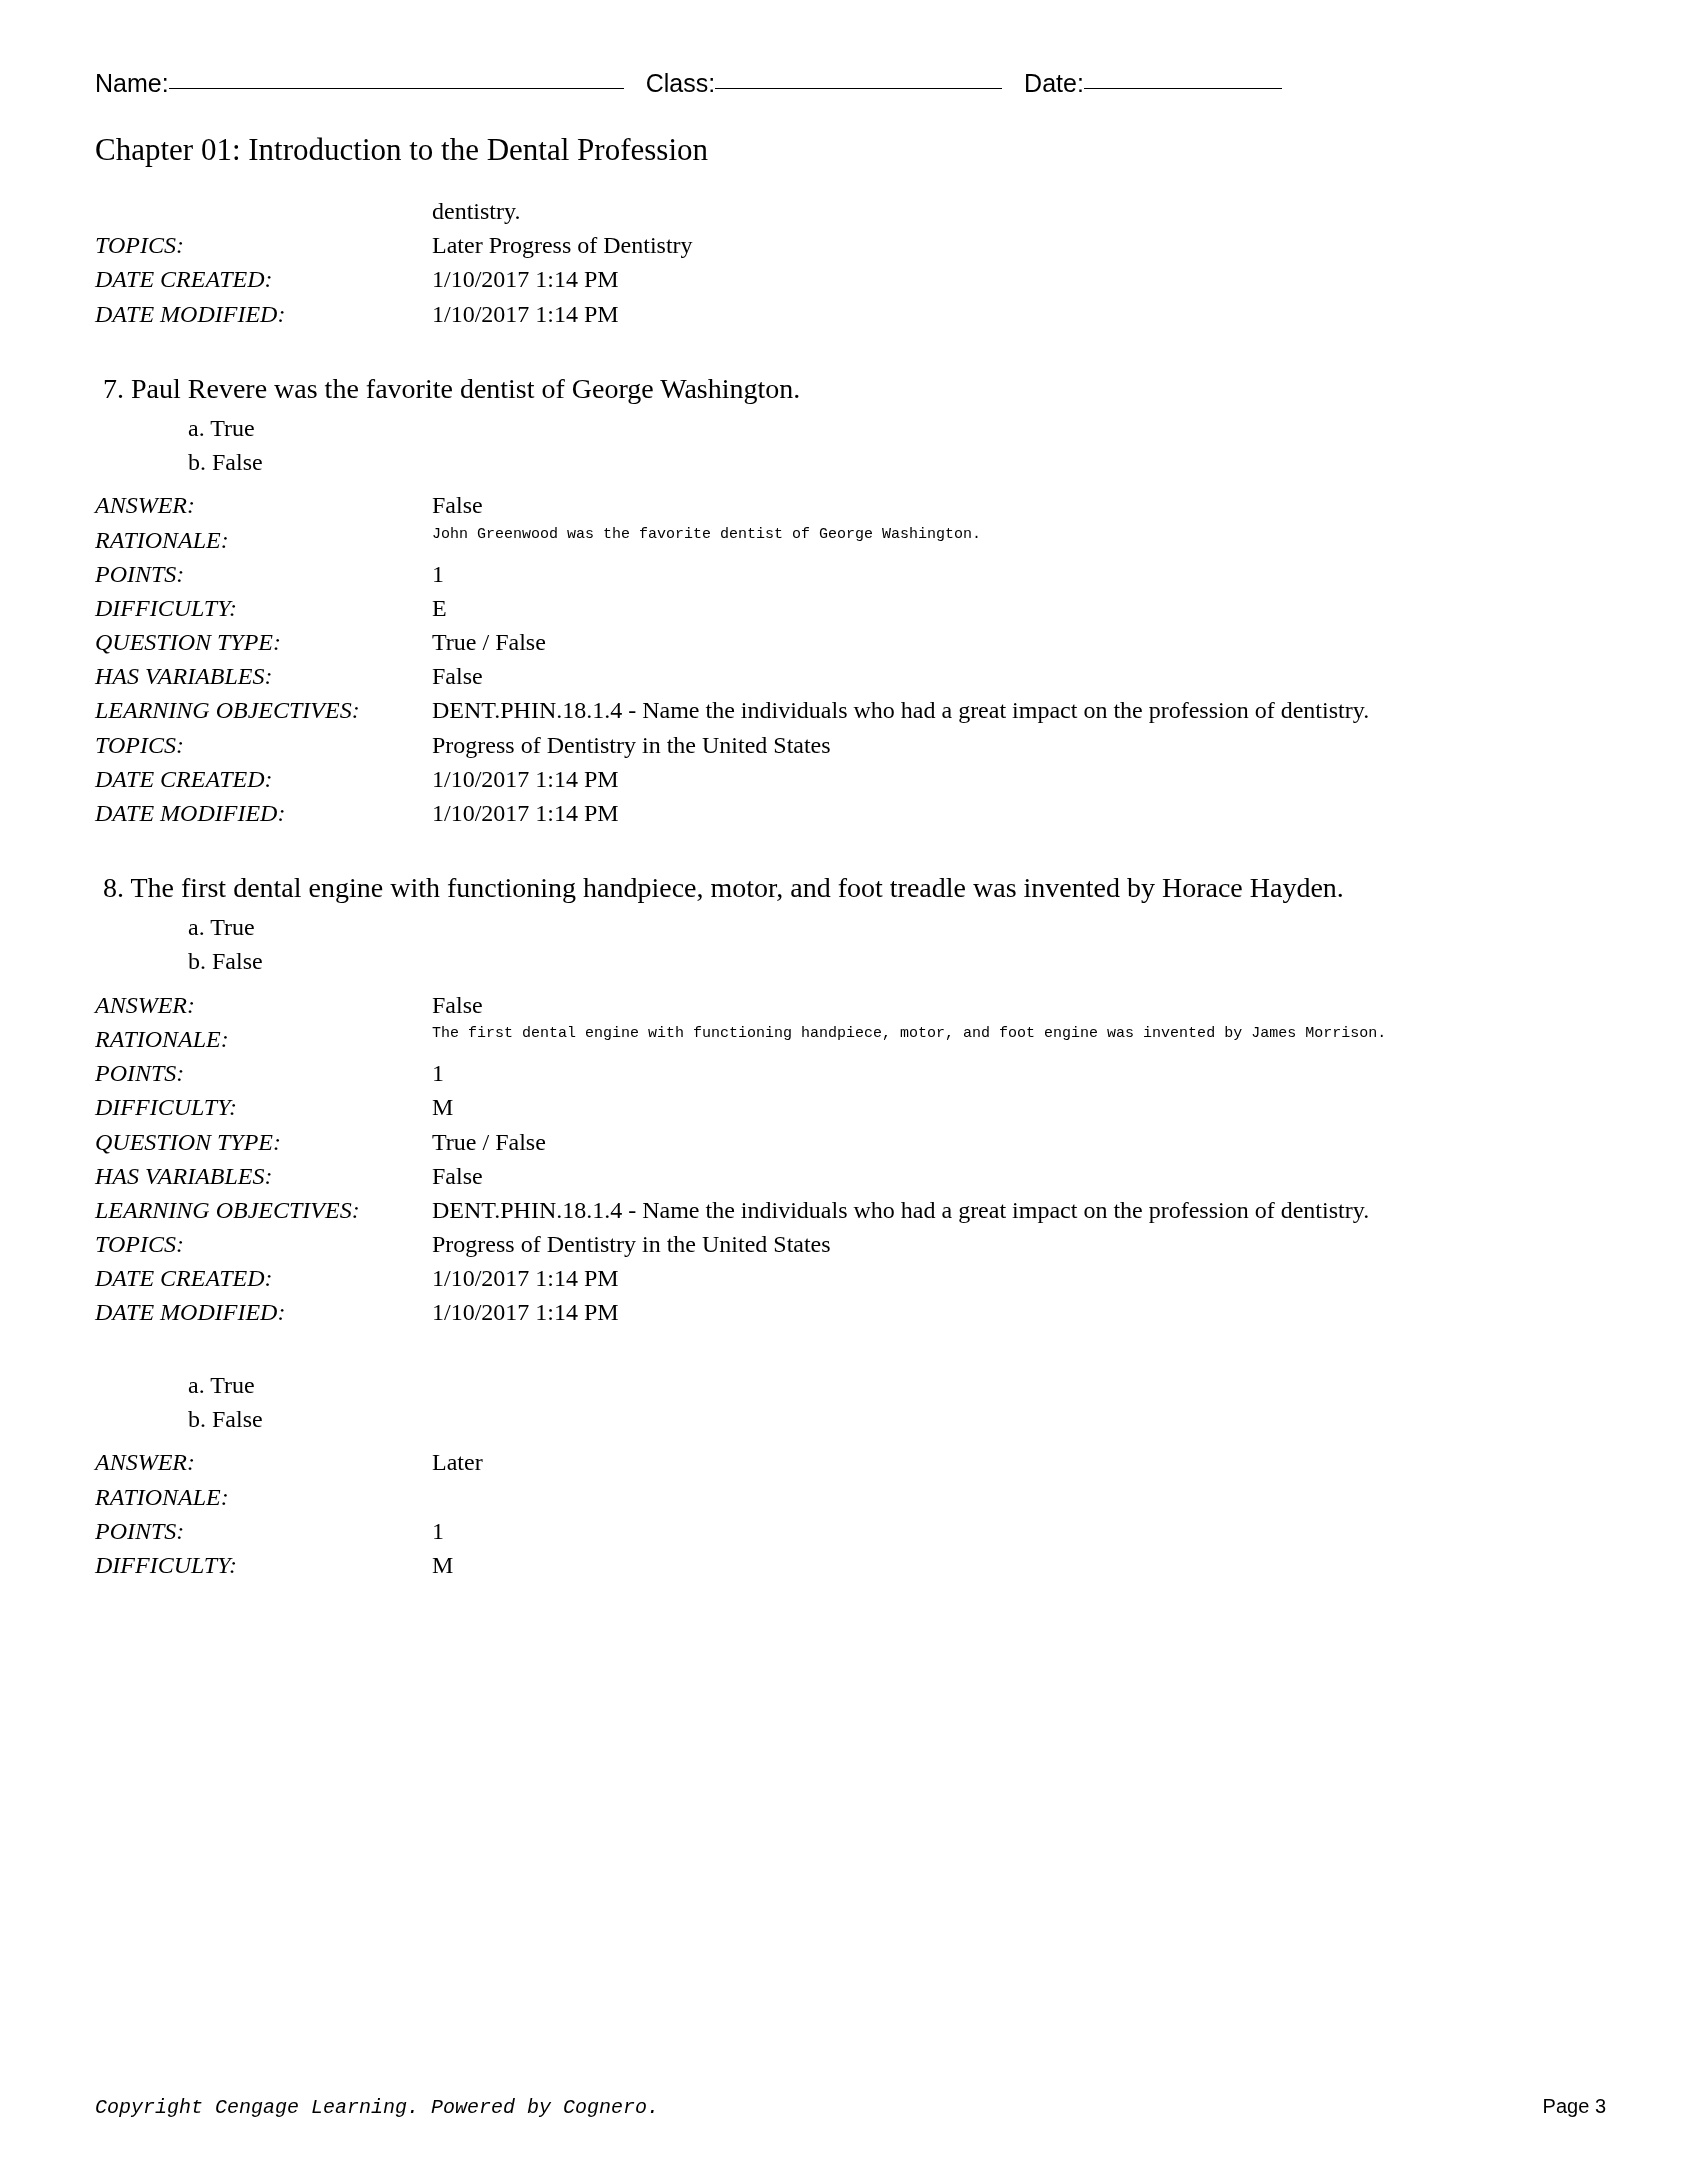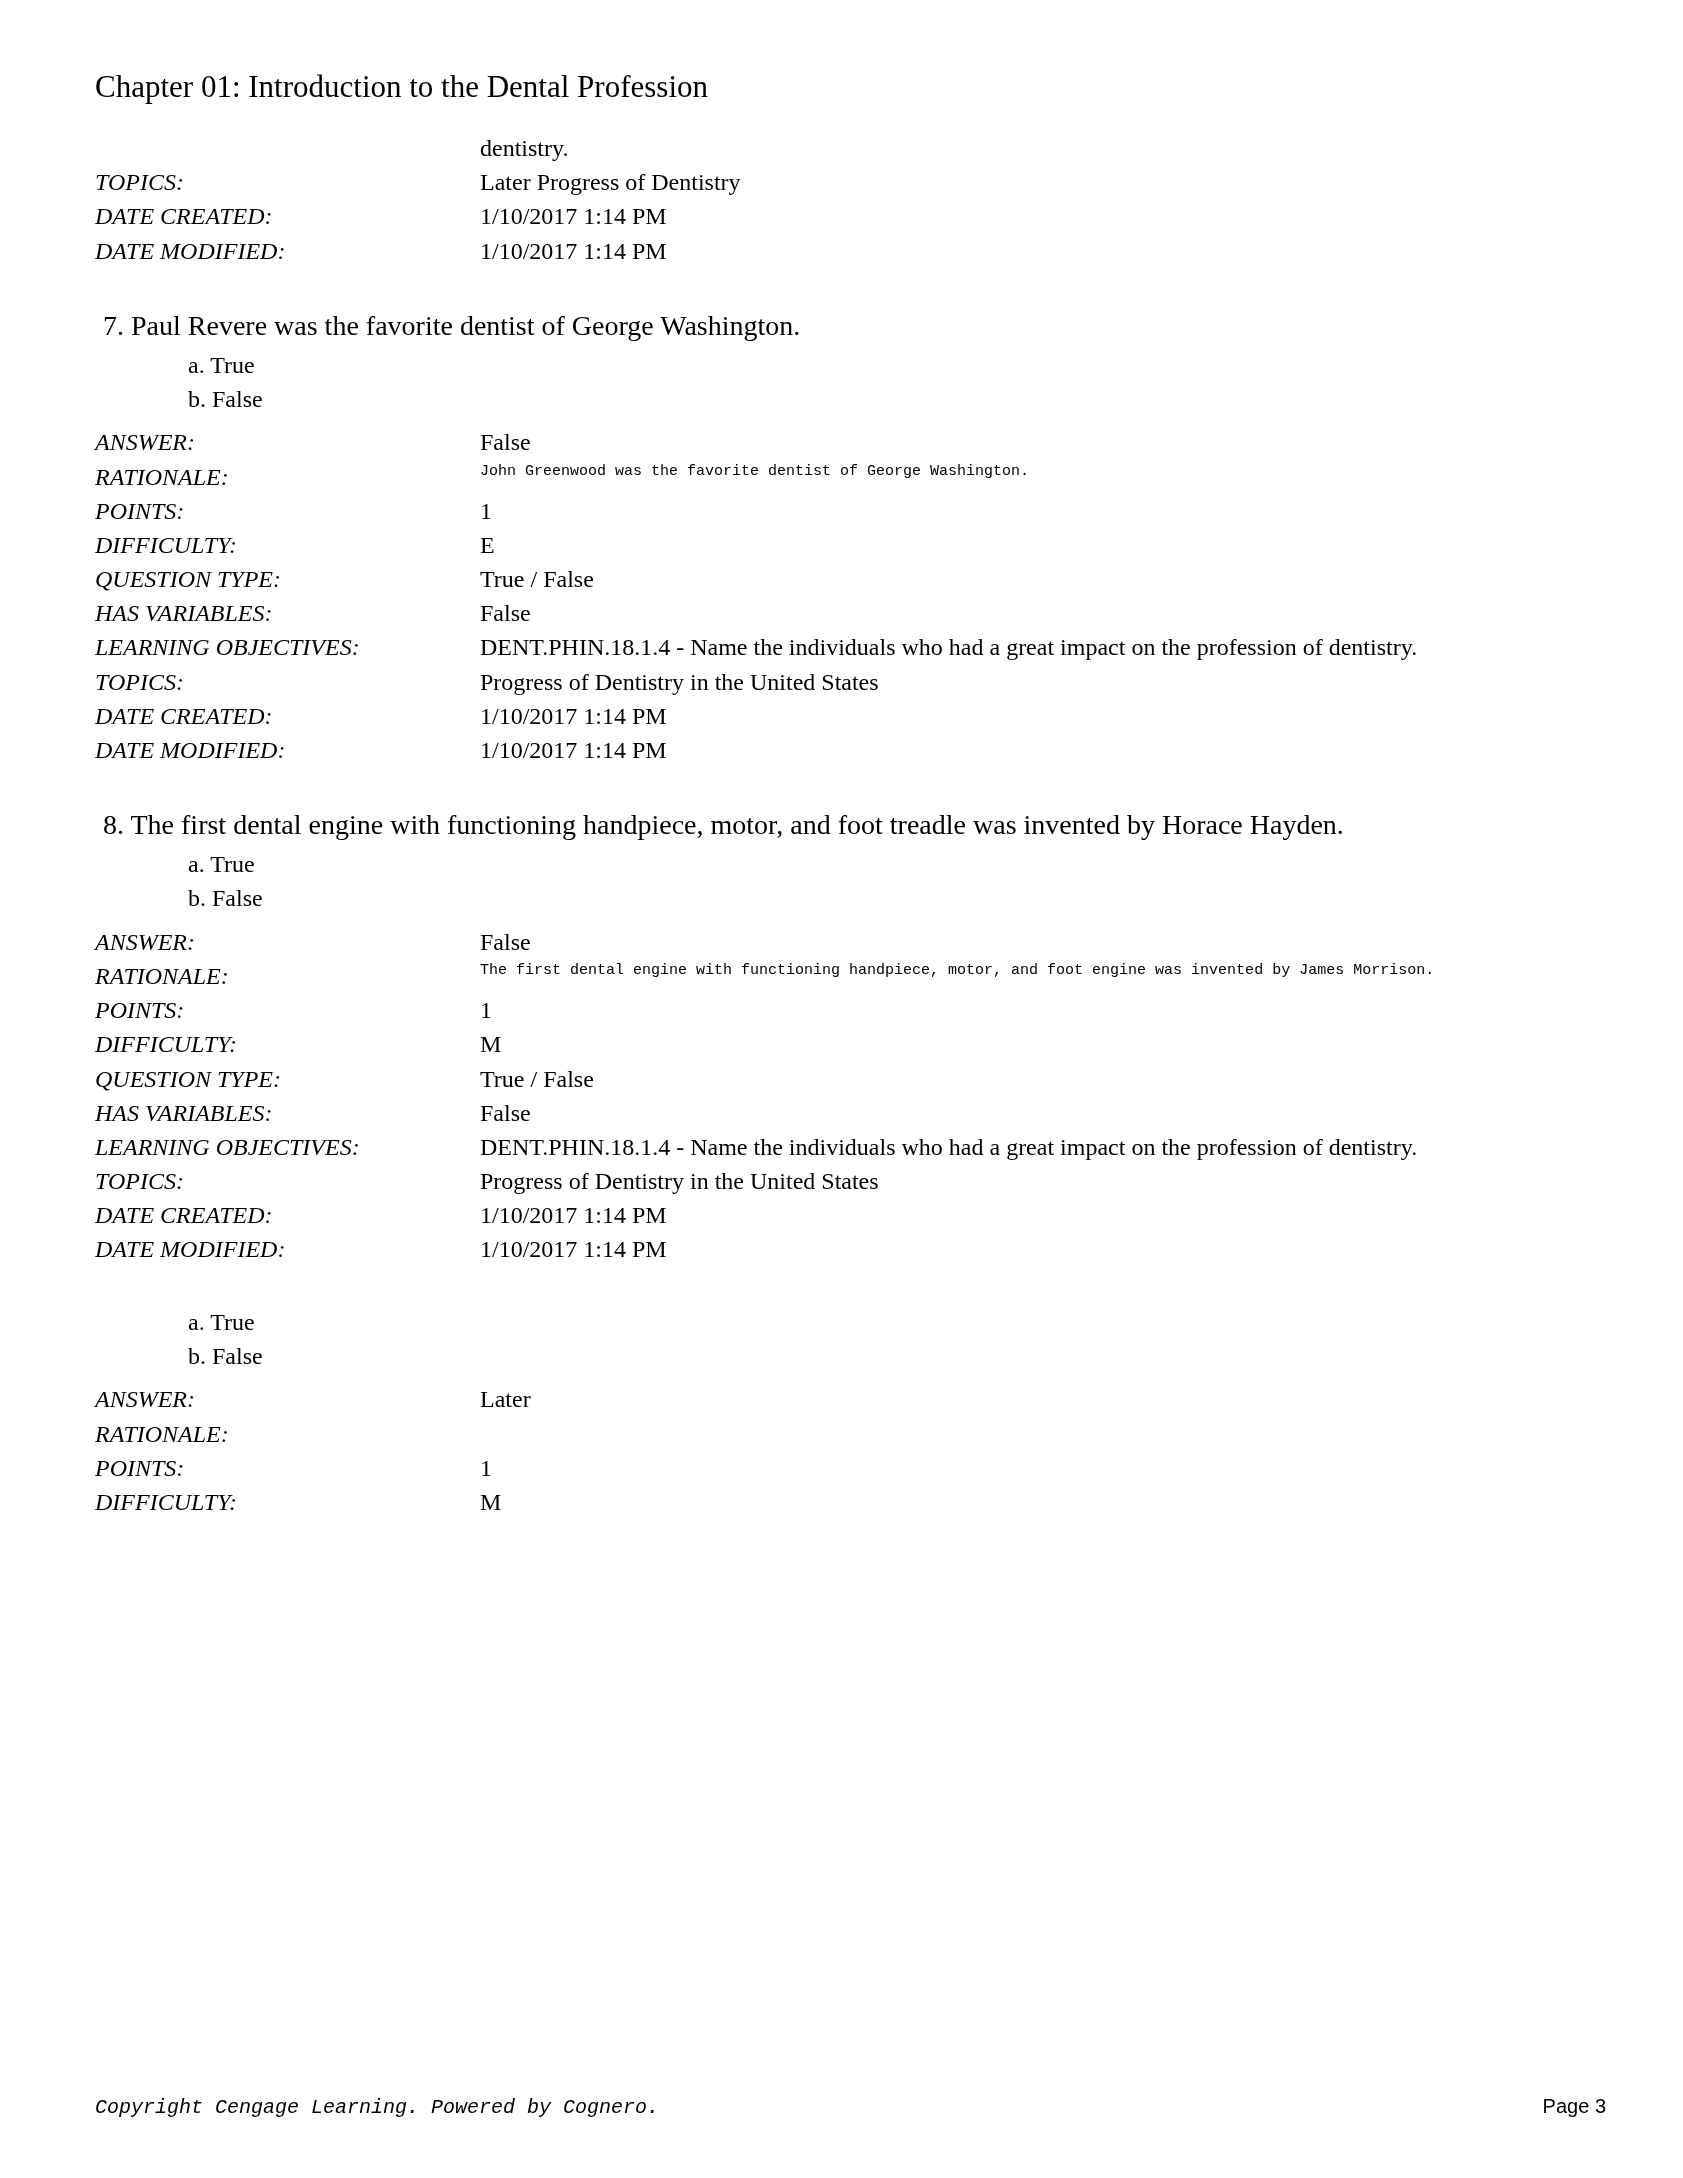--- a/index.html
+++ b/index.html
@@ -64,21 +64,20 @@
   }
   .meta-label {
     width: 337px;
     flex: 0 0 337px;
     font-style: italic;
     font-family: "Liberation Serif", serif;
   }
   .meta-value {
     flex: 1;
     font-family: "Liberation Serif", serif;
-    margin-left: 48px;
   }
   .meta-value.sans {
     font-family: Liberation Mono, monospace;
     font-size: 15px;
   }
   .cont-row .meta-label { visibility: hidden; }
 
   
   .question-block { margin-top: 40px; }
   .question-stem {
@@ -108,20 +107,30 @@
     font-size: 20px;
   }
   .footer-left { font-style: italic; font-family: Liberation Mono, monospace; }
   .footer-right { font-style: normal; }
 </style>
 </head>
 <body>
 
 <div class="page">
 
+  <div class="header-line">
+    <span class="header-label">Name:</span>
+    <span class="rule rule-name"></span>
+    <span class="gap-sm"></span>
+    <span class="header-label">Class:</span>
+    <span class="rule rule-class"></span>
+    <span class="gap-sm"></span>
+    <span class="header-label">Date:</span>
+    <span class="rule rule-date"></span>
+  </div>
 
   <h1 class="chapter-title">Chapter 01: Introduction to the Dental Profession</h1>
 
   <div>
     <div class="meta-row cont-row">
       <div class="meta-label">&nbsp;</div>
       <div class="meta-value">dentistry.</div>
     </div>
     <div class="meta-row">
       <div class="meta-label">TOPICS:</div>

